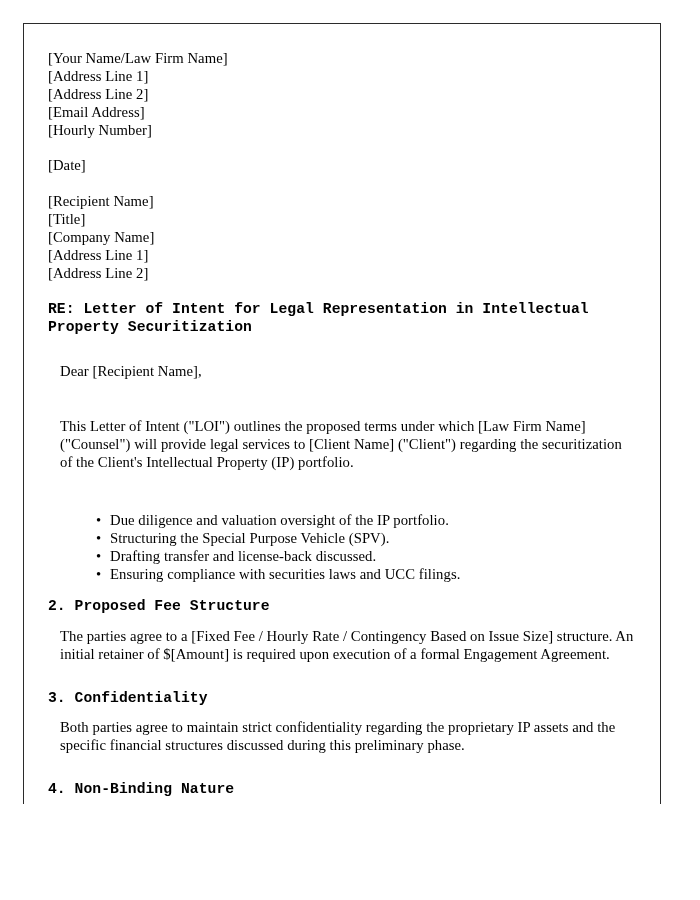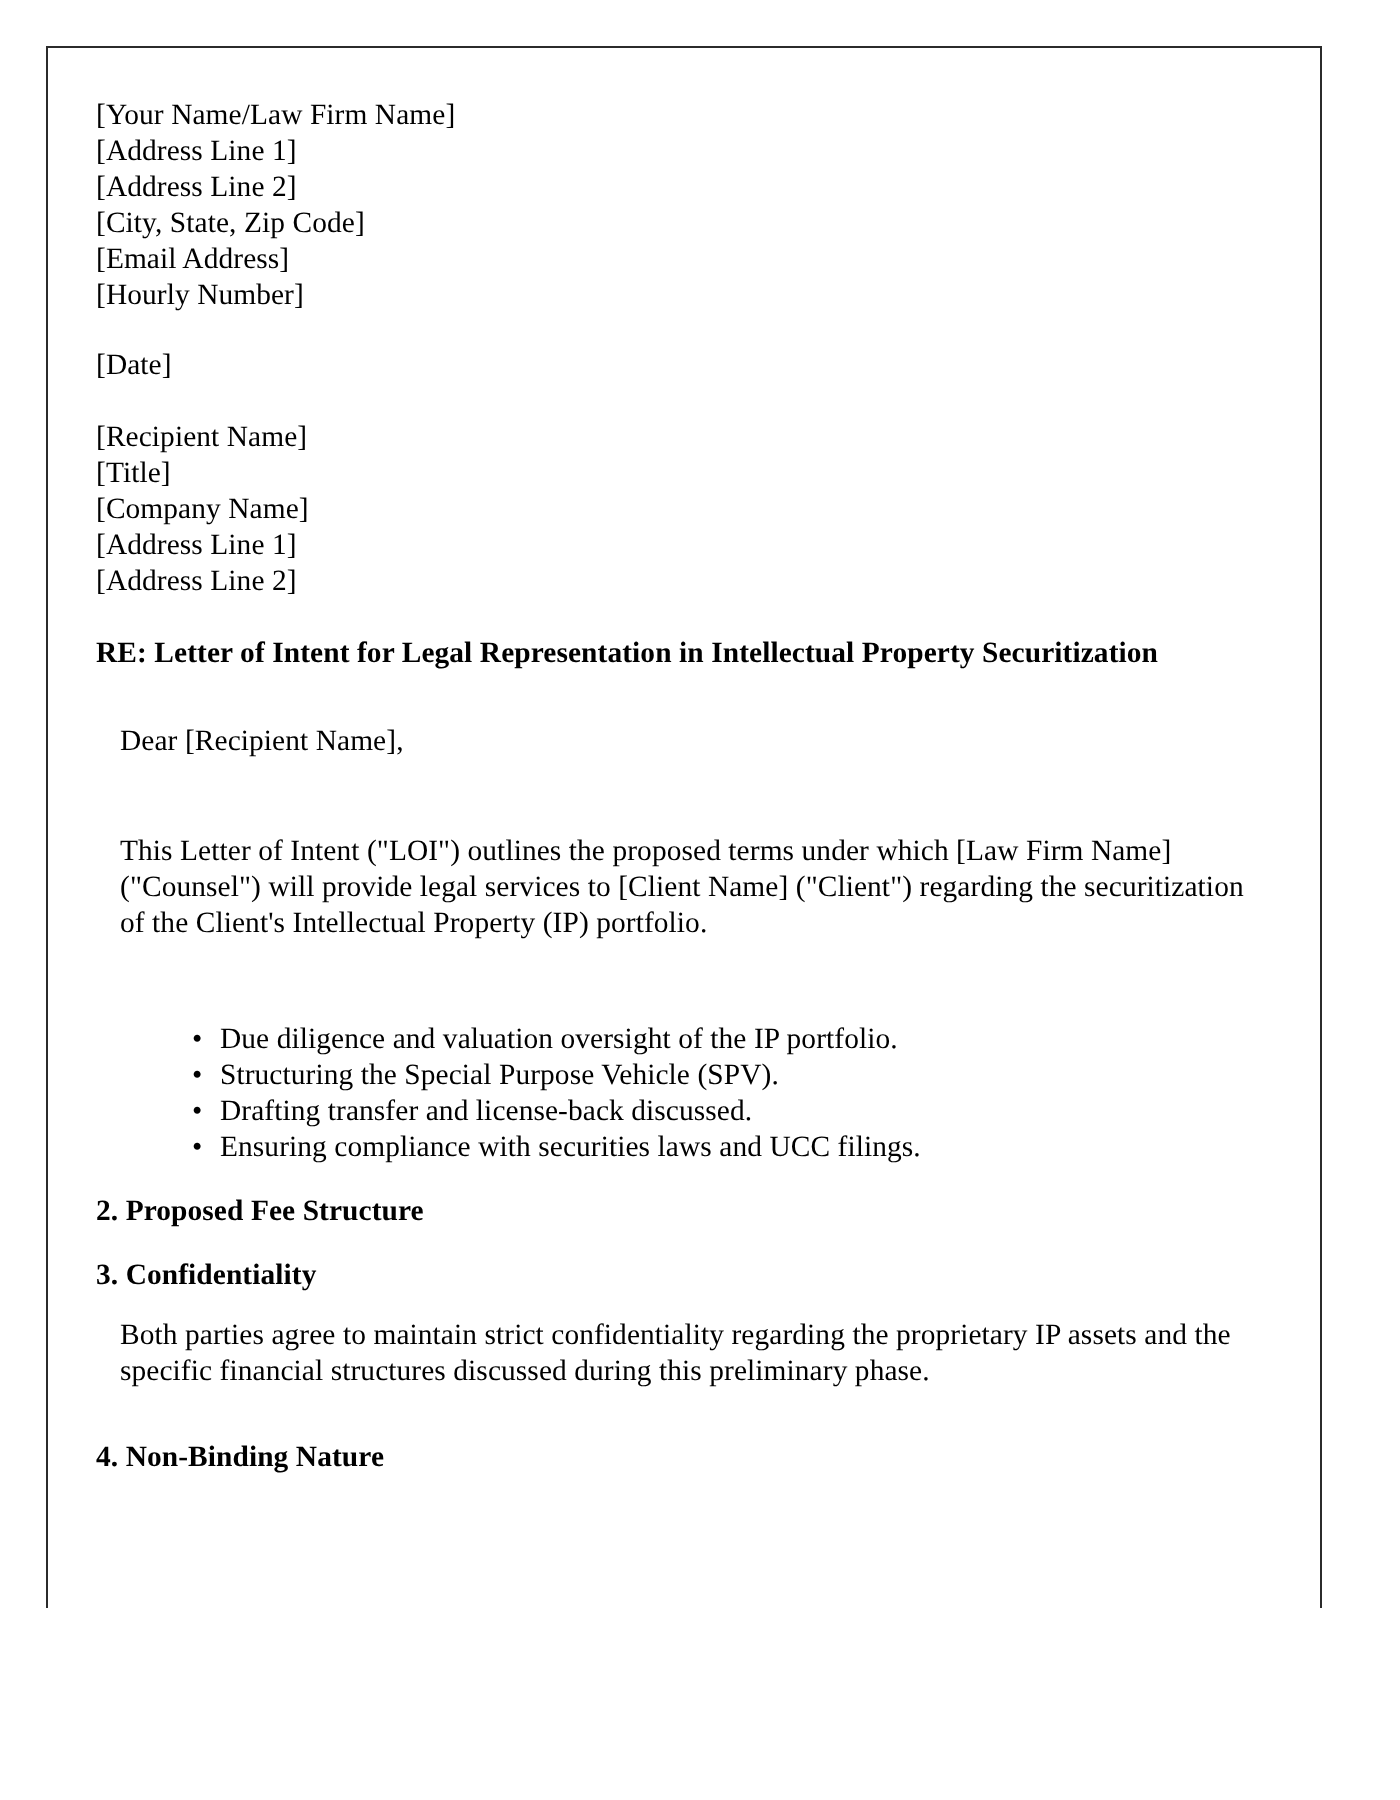--- a/index.html
+++ b/index.html
@@ -50,20 +50,21 @@
     white-space: pre;
   }
 
   .gap-line {
     height: 17.9px;
   }
 
   .heading-bold {
     font-weight: bold;
     margin: 0;
+    font-family: Liberation Mono, monospace;
   }
 
   .para {
     margin: 12px;
   }
 
   .section {
     margin: 0;
   }
 
@@ -92,21 +93,20 @@
 </head>
 <body>
 
 <div id="page-sheet">
   <div id="page-body" class="doc-text">
 
     <div class="block">
       <div class="line">[Your Name/Law Firm Name]</div>
       <div class="line">[Address Line 1]</div>
       <div class="line">[Address Line 2]</div>
-      <div class="line">[City, State, Zip Code]</div>
       <div class="line">[Email Address]</div>
       <div class="line">[Hourly Number]</div>
     </div>
 
     <div class="gap-line"></div>
 
     <div class="block">
       <div class="line">[Date]</div>
     </div>
 
@@ -153,20 +153,21 @@
       <li>
         <span class="bullet-glyph">•</span>
         <span>Ensuring compliance with securities laws and UCC filings.</span>
       </li>
     </ul>
 
     <div class="spacer-sm"></div>
 
     <div class="section">
       <div class="heading-bold">2. Proposed Fee Structure</div>
+      <div class="para">The parties agree to a [Fixed Fee / Hourly Rate / Contingency Based on Issue Size] structure. An initial retainer of $[Amount] is required upon execution of a formal Engagement Agreement.</div>
     </div>
 
     <div class="spacer-sm"></div>
 
     <div class="section">
       <div class="heading-bold">3. Confidentiality</div>
       <div class="para">Both parties agree to maintain strict confidentiality regarding the proprietary IP assets and the specific financial structures discussed during this preliminary phase.</div>
     </div>
 
     <div class="spacer-sm"></div>

